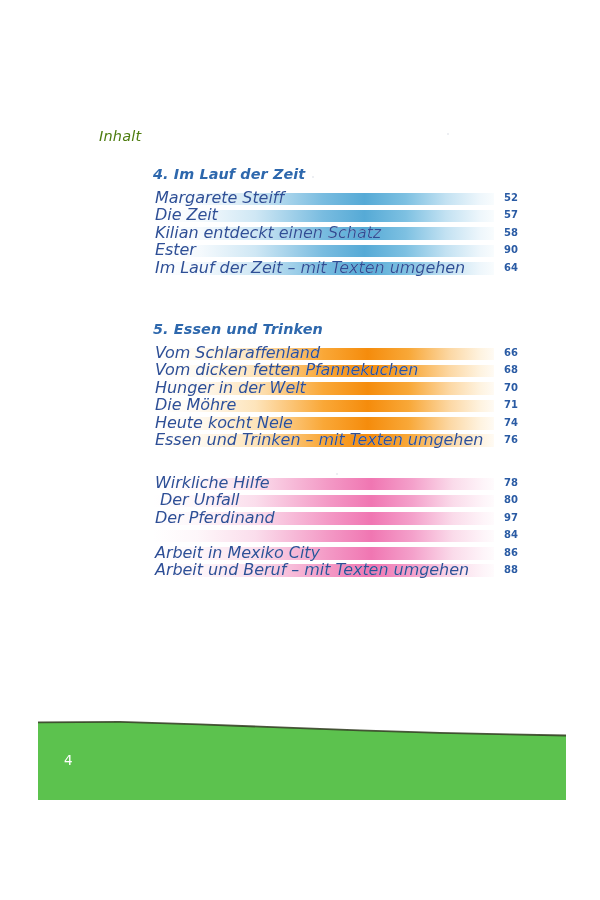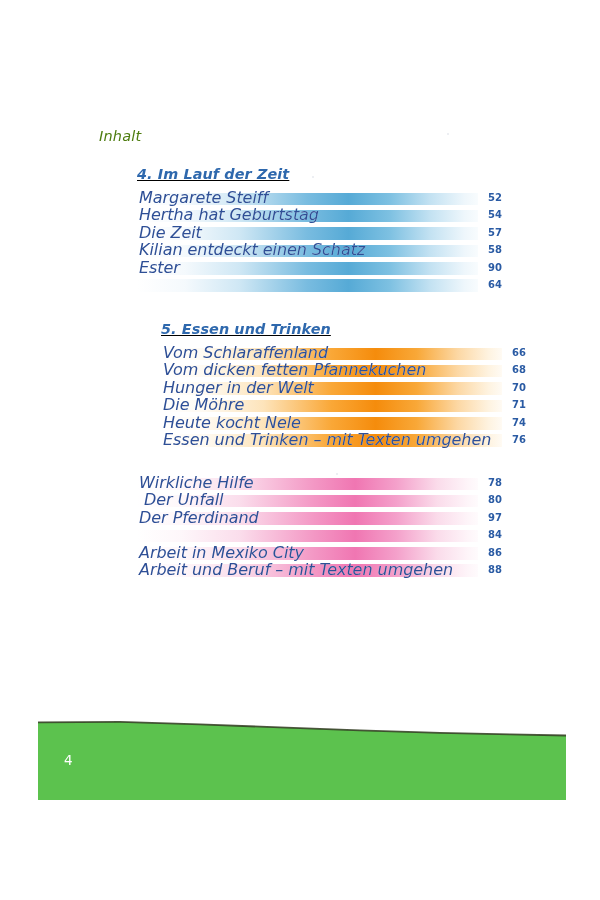--- a/index.html
+++ b/index.html
@@ -37,23 +37,22 @@
 
   
   .sections {
     position: absolute;
     left: 0;
     top: 0;
     width: 600px;
   }
   .section {
     position: absolute;
-    left: 137px;
+    left: 153px;
     width: 360px;
-    text-decoration: underline;
   }
   .section-heading {
     font-family: "DejaVu Sans", sans-serif;
     font-style: italic;
     font-weight: bold;
     font-size: 14.4px;
     color: #2e68ad;
     letter-spacing: 0.1px;
     white-space: nowrap;
     margin: 0 0 7px 0;
@@ -177,44 +176,40 @@
   <div class="sections" id="sections-root">
       <div class="section" style="top: 165px;">
         <div class="section-heading">4. Im Lauf der Zeit</div>
         <div class="entry">
           <div class="bar bar-blue"></div>
           <span class="label">Margarete Steiff</span>
           <span class="page-num">52</span>
         </div>
         <div class="entry">
           <div class="bar bar-blue"></div>
-          <span class="label">Hertha hat Geburtstag</span>
-          <span class="page-num">54</span>
-        </div>
-        <div class="entry">
-          <div class="bar bar-blue"></div>
           <span class="label">Die Zeit</span>
           <span class="page-num">57</span>
         </div>
         <div class="entry">
           <div class="bar bar-blue"></div>
           <span class="label">Kilian entdeckt einen Schatz</span>
           <span class="page-num">58</span>
         </div>
         <div class="entry">
           <div class="bar bar-blue"></div>
           <span class="label">Ester</span>
           <span class="page-num">90</span>
         </div>
         <div class="entry">
           <div class="bar bar-blue"></div>
+          <span class="label">Im Lauf der Zeit – mit Texten umgehen</span>
           <span class="page-num">64</span>
         </div>
       </div>
-      <div class="section" style="top: 320px; margin-left: 24px;">
+      <div class="section" style="top: 320px;">
         <div class="section-heading">5. Essen und Trinken</div>
         <div class="entry">
           <div class="bar bar-orange"></div>
           <span class="label">Vom Schlaraffenland</span>
           <span class="page-num">66</span>
         </div>
         <div class="entry">
           <div class="bar bar-orange"></div>
           <span class="label">Vom dicken fetten Pfannekuchen</span>
           <span class="page-num">68</span>

